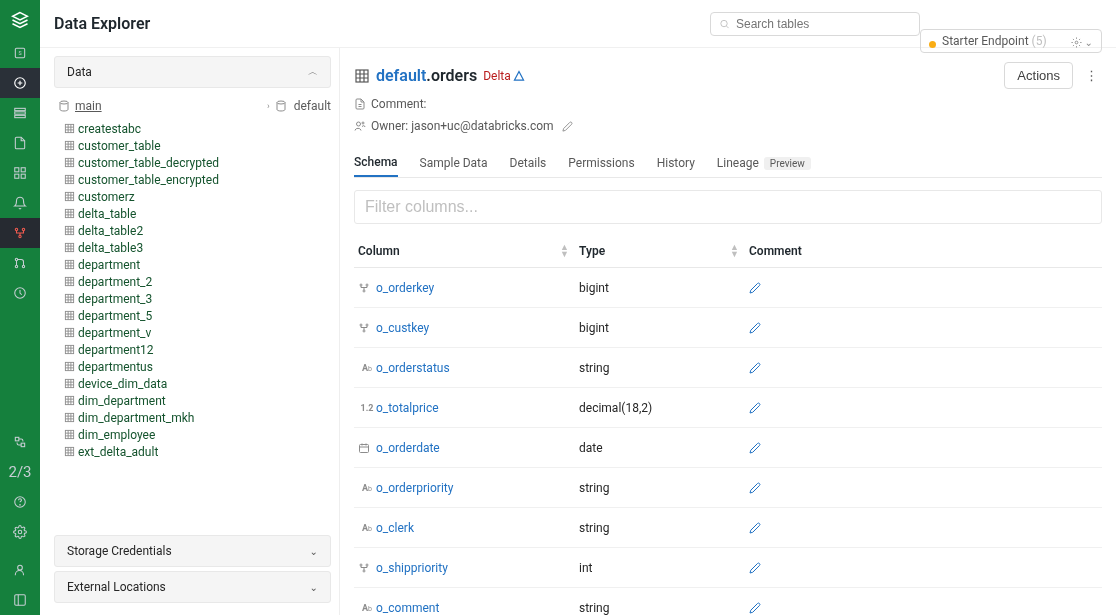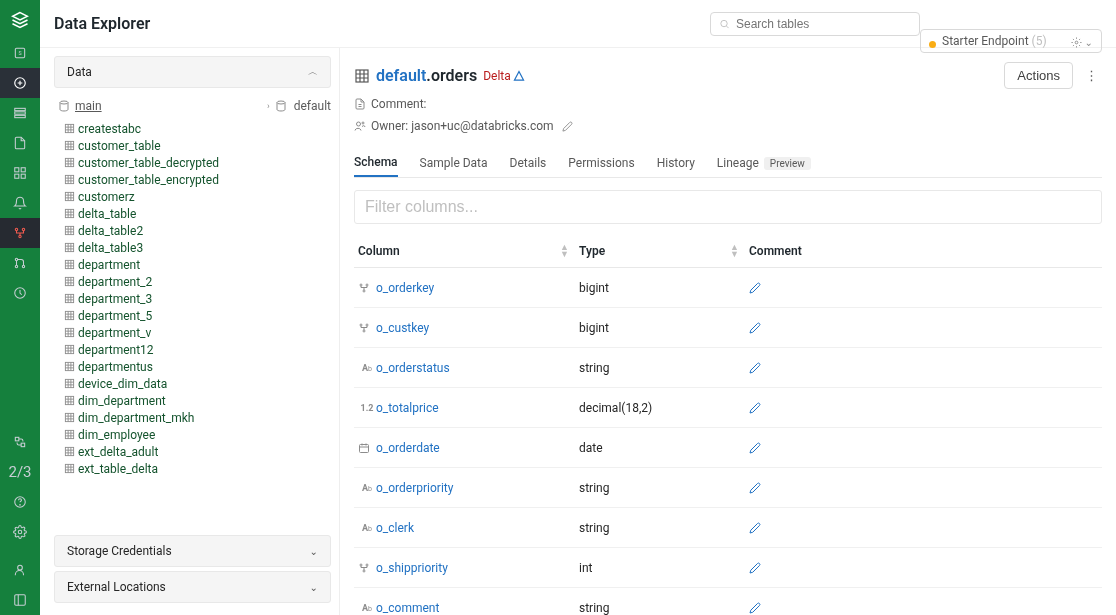--- a/index.html
+++ b/index.html
@@ -410,29 +410,20 @@
             </div>
             <div class="tree-item">
               <span class="ticon">
                 <svg width="11" height="11" viewBox="0 0 24 24" fill="none" stroke="currentColor" stroke-width="2">
                   <rect x="3" y="3" width="18" height="18"></rect>
                   <path d="M3 9h18M3 15h18M9 3v18M15 3v18"></path>
                 </svg>
               </span>
               <span>ext_delta_adult</span>
             </div>
-            <div class="tree-item">
-              <span class="ticon">
-                <svg width="11" height="11" viewBox="0 0 24 24" fill="none" stroke="currentColor" stroke-width="2">
-                  <rect x="3" y="3" width="18" height="18"></rect>
-                  <path d="M3 9h18M3 15h18M9 3v18M15 3v18"></path>
-                </svg>
-              </span>
-              <span>ext_table_delta</span>
-            </div>
           </div>
       </div>
       <div class="accordion lower-acc">
         <span>Storage Credentials</span>
         <span class="chev">⌄</span>
       </div>
       <div class="accordion">
         <span>External Locations</span>
         <span class="chev">⌄</span>
       </div>

